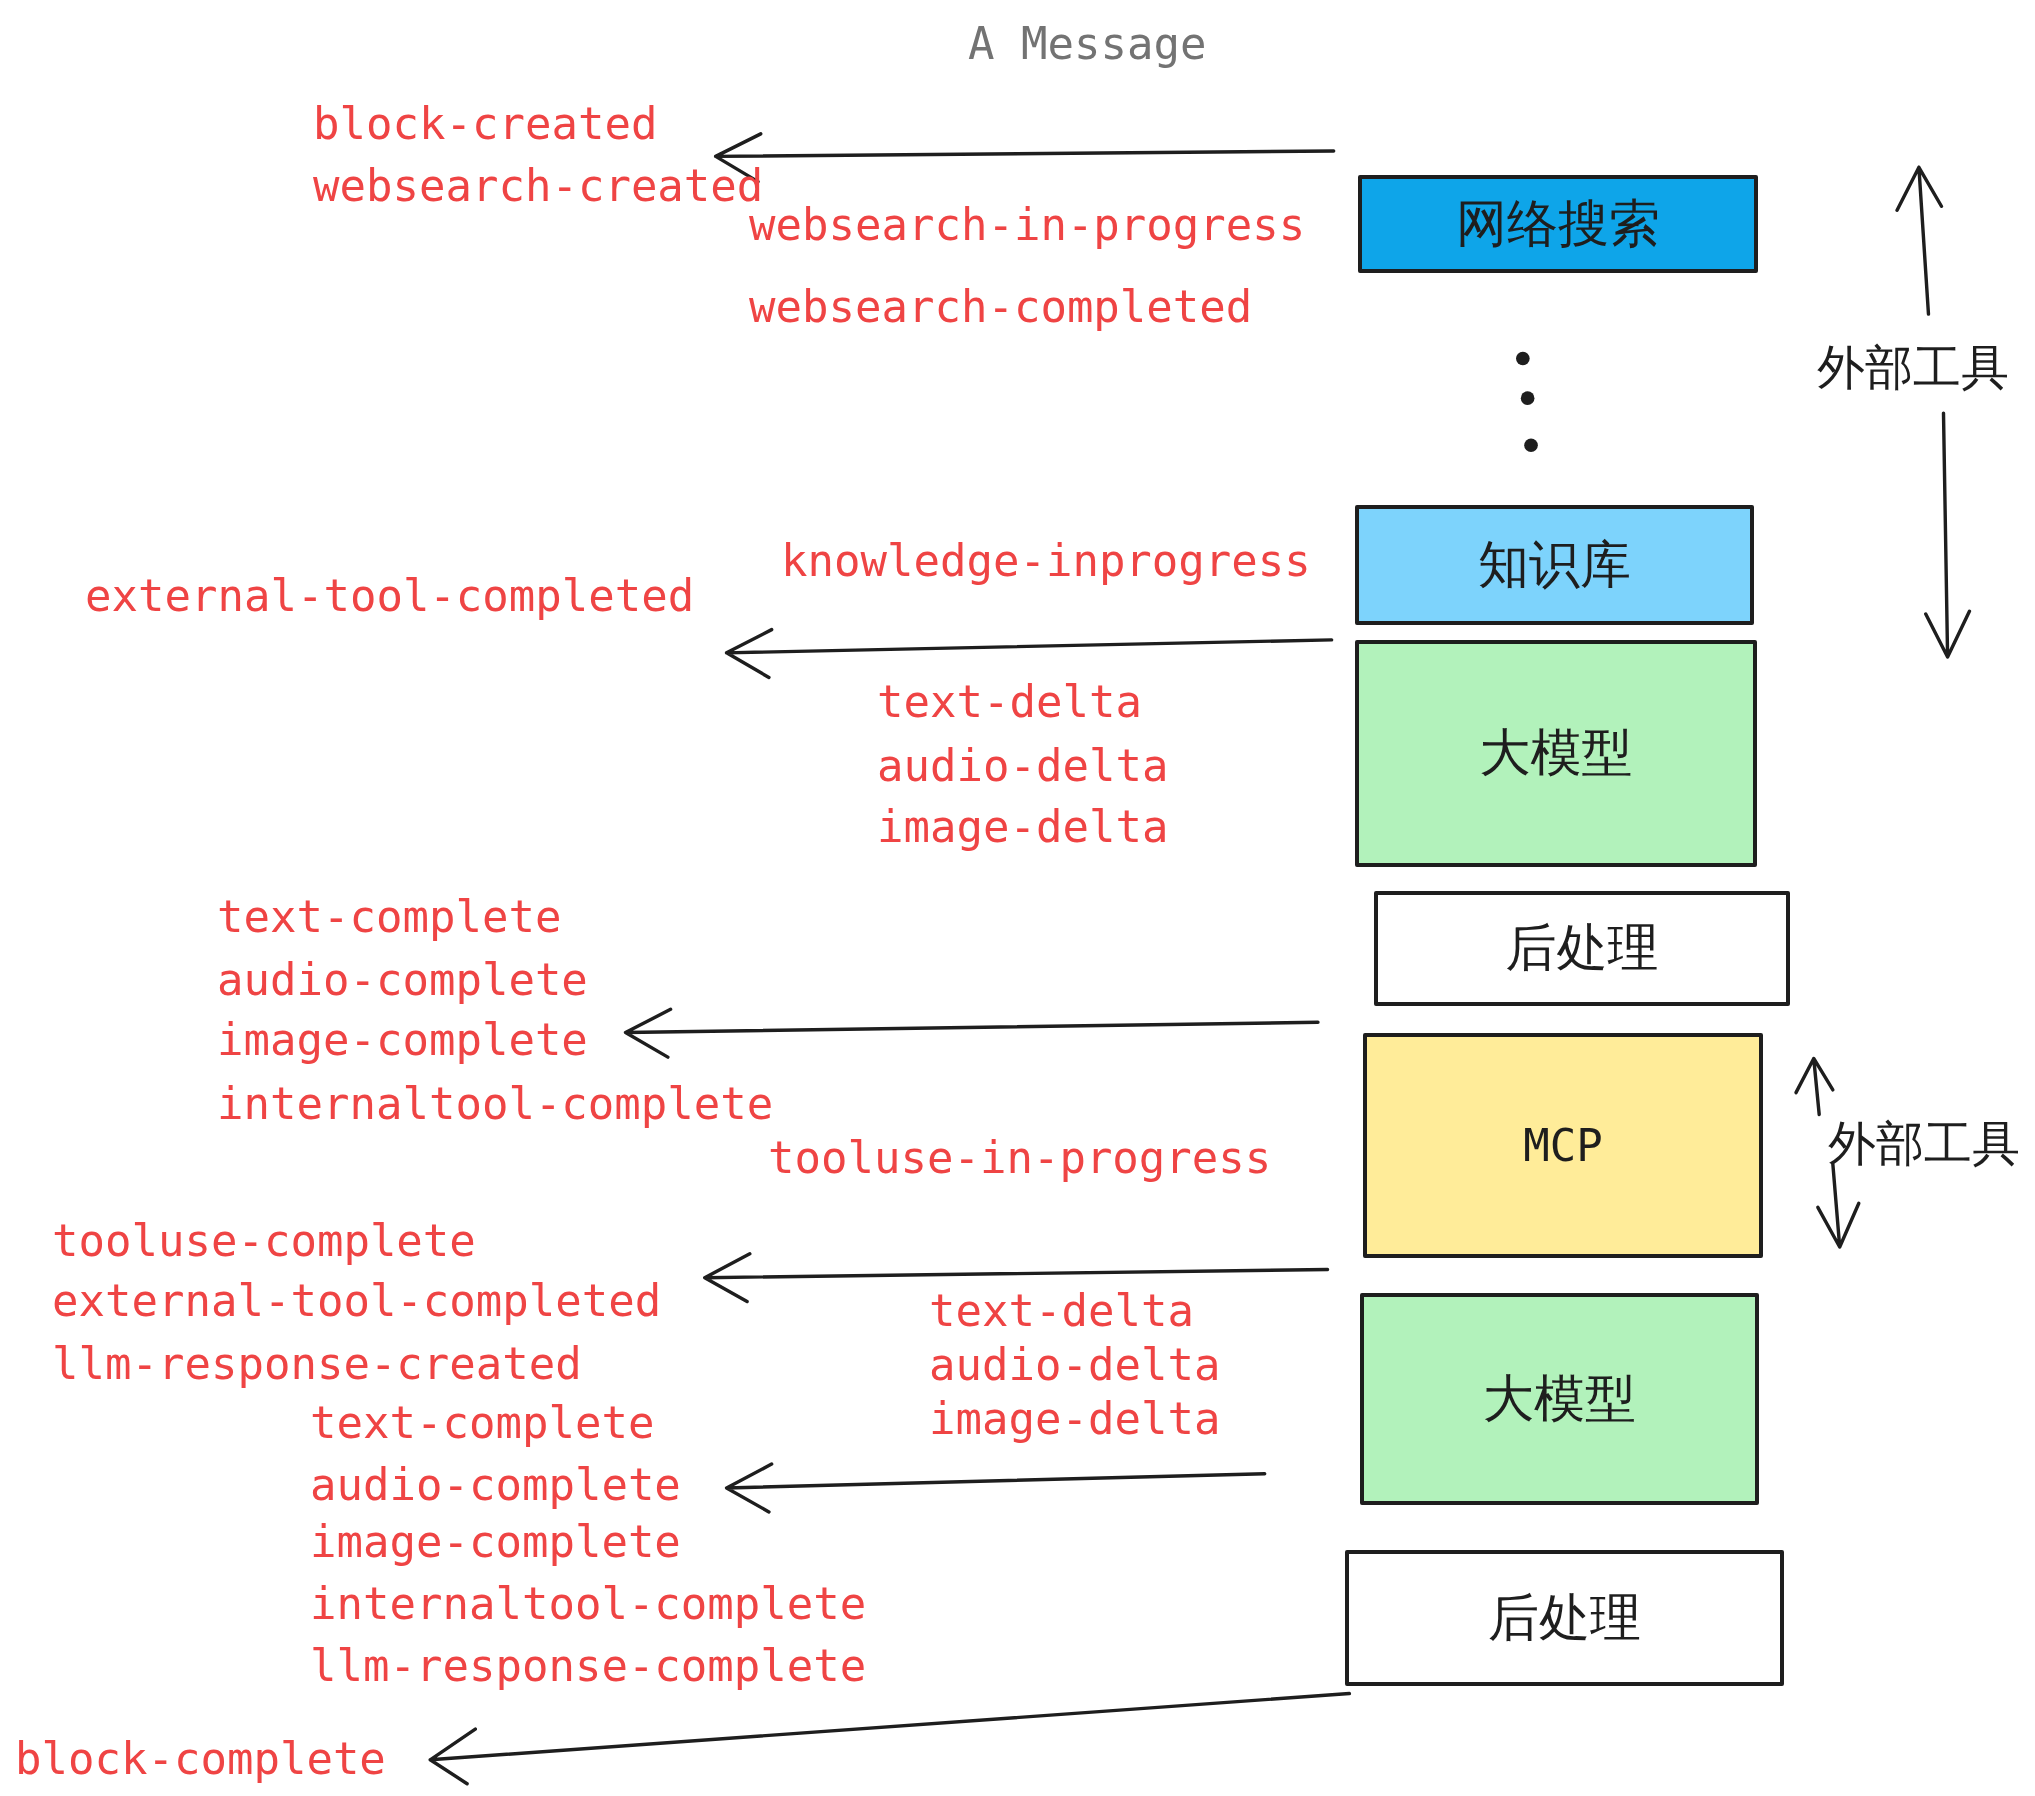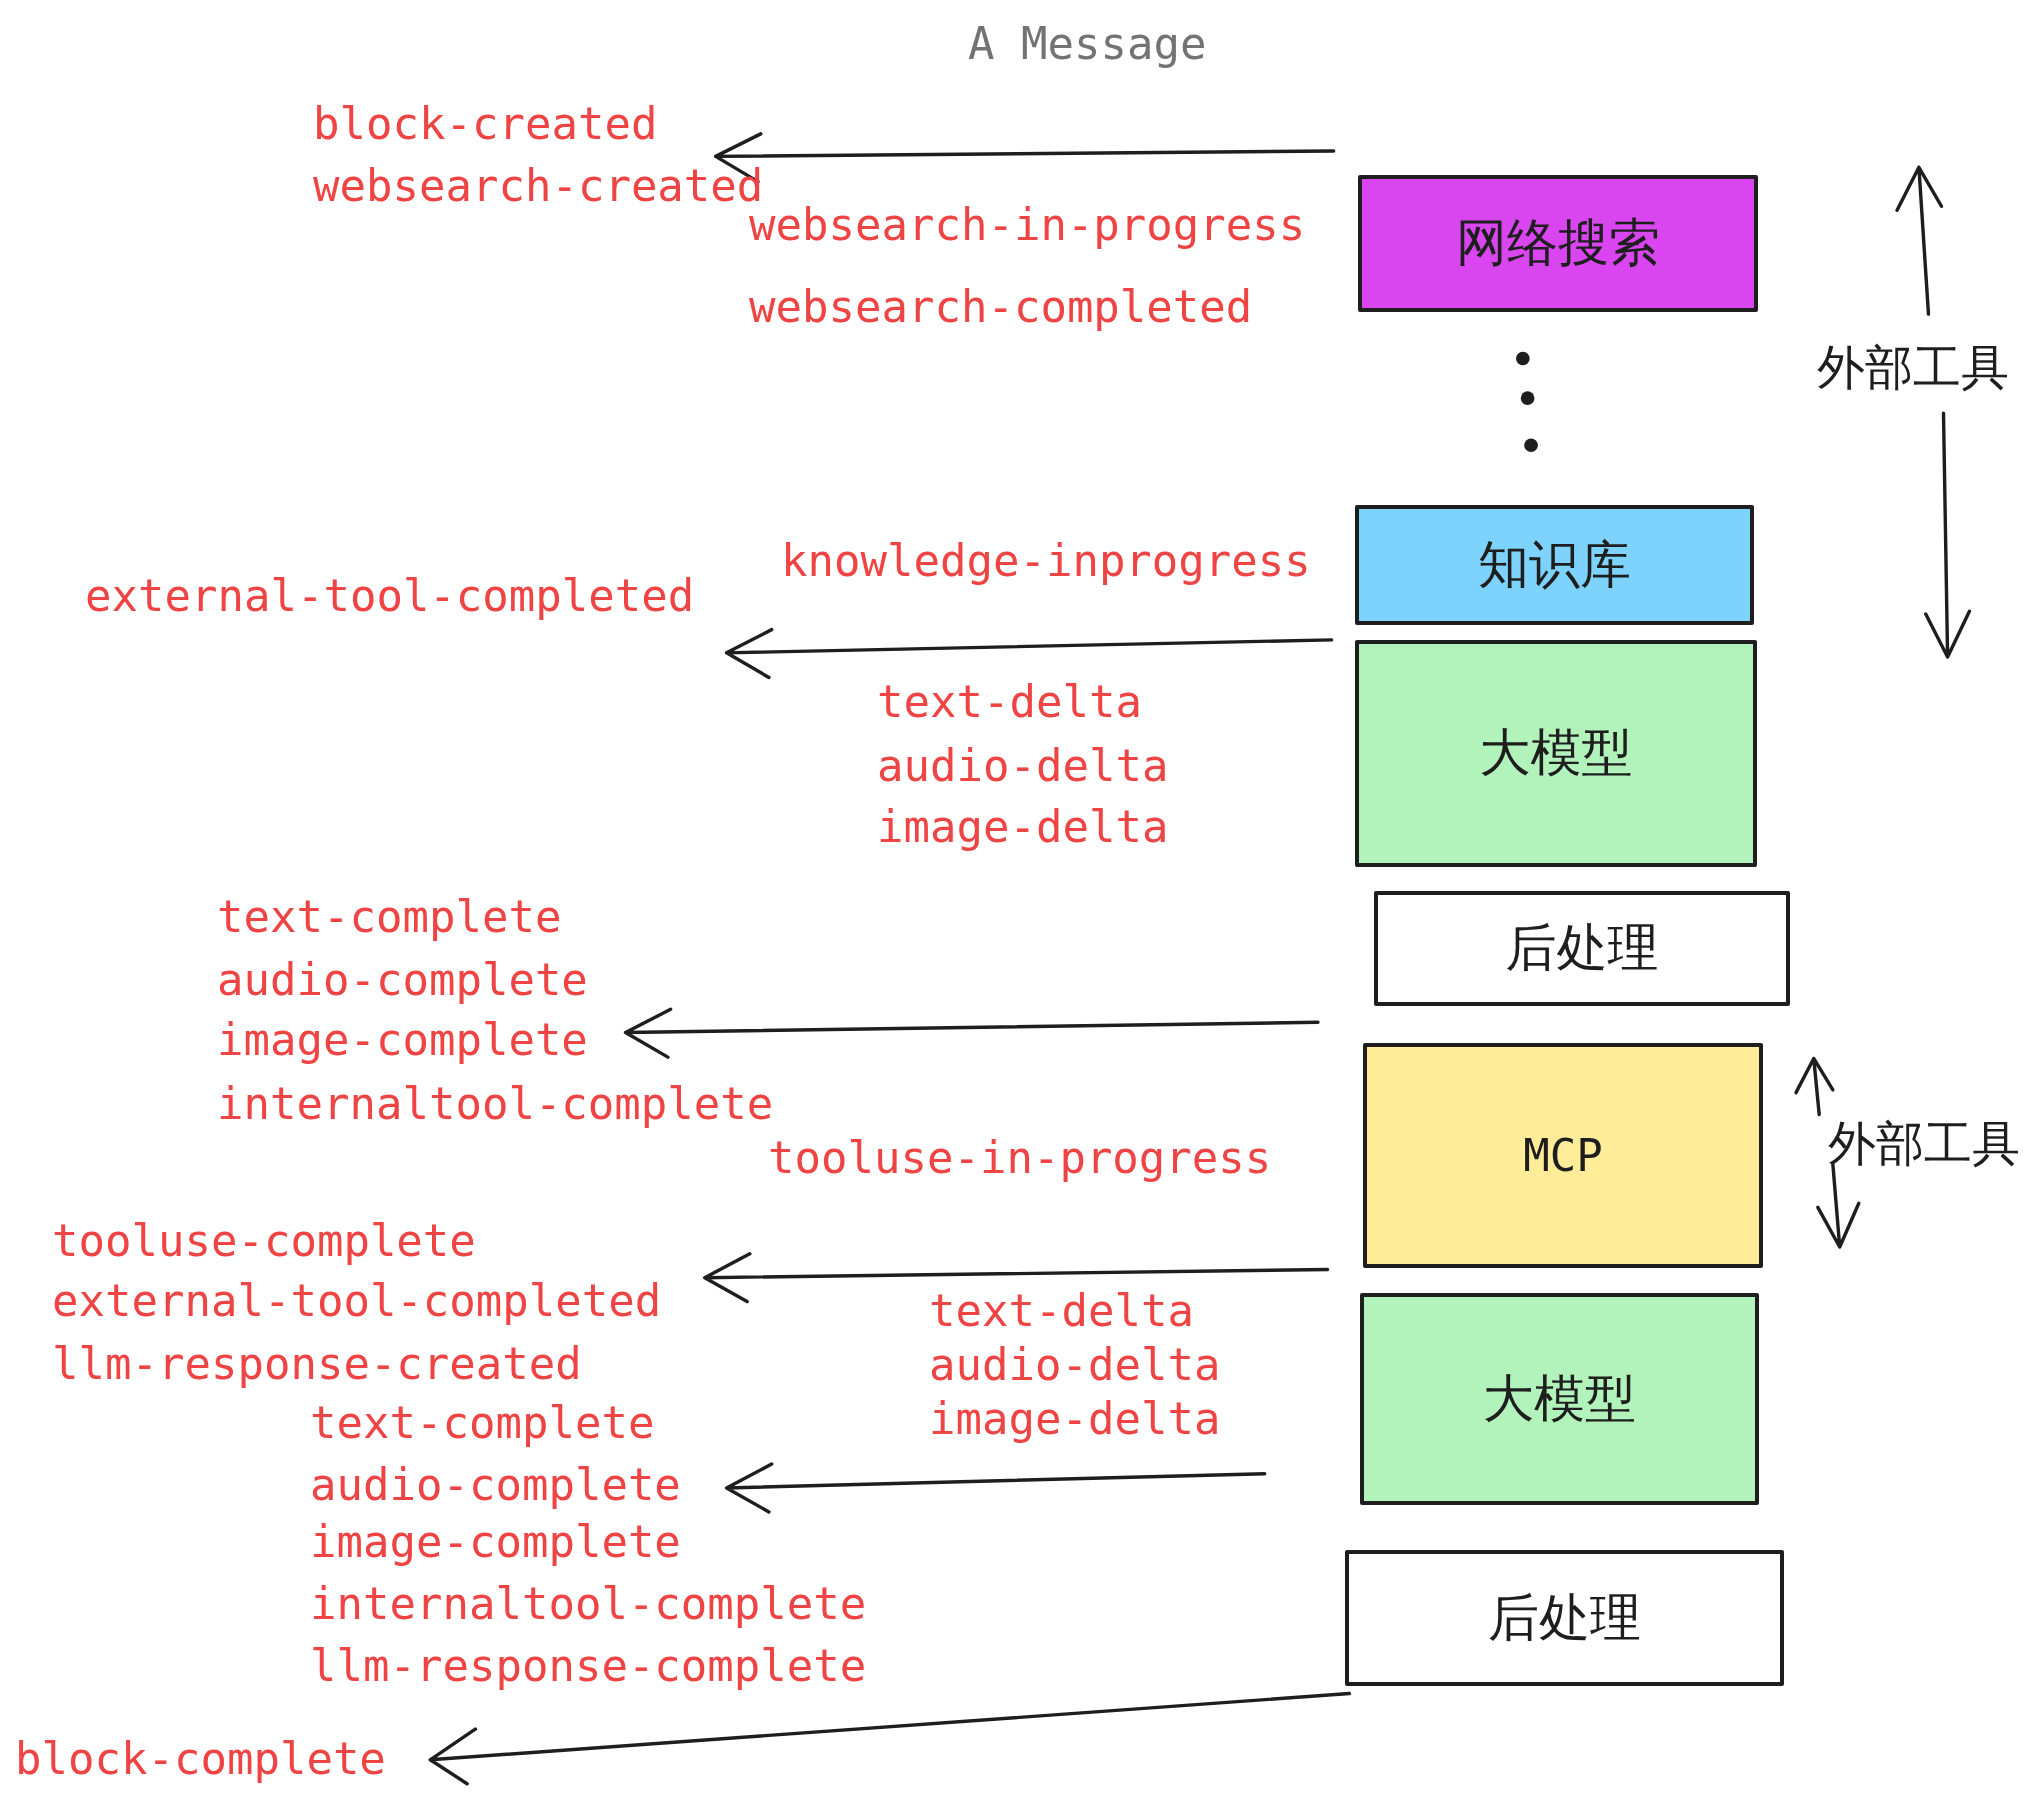--- a/index.html
+++ b/index.html
@@ -100,29 +100,29 @@
     <path d="M 2846 605 L 2852 962 M 2820 899 L 2852 962 L 2884 895"></path>
 
     <path d="M 2664 1632 L 2656 1550 M 2630 1600 L 2656 1550 L 2684 1596"></path>
     <path d="M 2684 1705 L 2694 1826 M 2662 1768 L 2694 1826 L 2722 1762"></path>
 
     <circle cx="2230" cy="525" r="10"></circle>
     <circle cx="2237" cy="583" r="10"></circle>
     <circle cx="2242" cy="652" r="10"></circle>
   </svg>
 
-  <div class="node" style="left:1358px; top:175px; width:400px; height:137px; background:#d946ef;">网络搜索</div>
+  <div class="node" style="left:1358px; top:175px; width:400px; height:98px; background:#0ea5e9;">网络搜索</div>
 
   <div class="node" style="left:1355px; top:505px; width:399px; height:120px; background:#7dd3fc;">知识库</div>
 
   <div class="node" style="left:1355px; top:640px; width:402px; height:227px; background:#b2f2bb;">大模型</div>
 
   <div class="node" style="left:1374px; top:891px; width:416px; height:115px; background:#ffffff;">后处理</div>
 
-  <div class="node mono" style="left:1363px; top:1033px; width:400px; height:225px; background:#ffec99;margin-top:10px;">MCP</div>
+  <div class="node mono" style="left:1363px; top:1033px; width:400px; height:225px; background:#ffec99;">MCP</div>
 
   <div class="node" style="left:1360px; top:1293px; width:399px; height:212px; background:#b2f2bb;">大模型</div>
 
   <div class="node" style="left:1345px; top:1550px; width:439px; height:136px; background:#ffffff;">后处理</div>
 
   <div class="side-label" style="left:1817px; top:336px;">外部工具</div>
   <div class="side-label" style="left:1828px; top:1112px;">外部工具</div>
 
   <div class="evt" style="left:313px;  top:100px;">block-created</div>
   <div class="evt" style="left:313px;  top:162px;">websearch-created</div>

